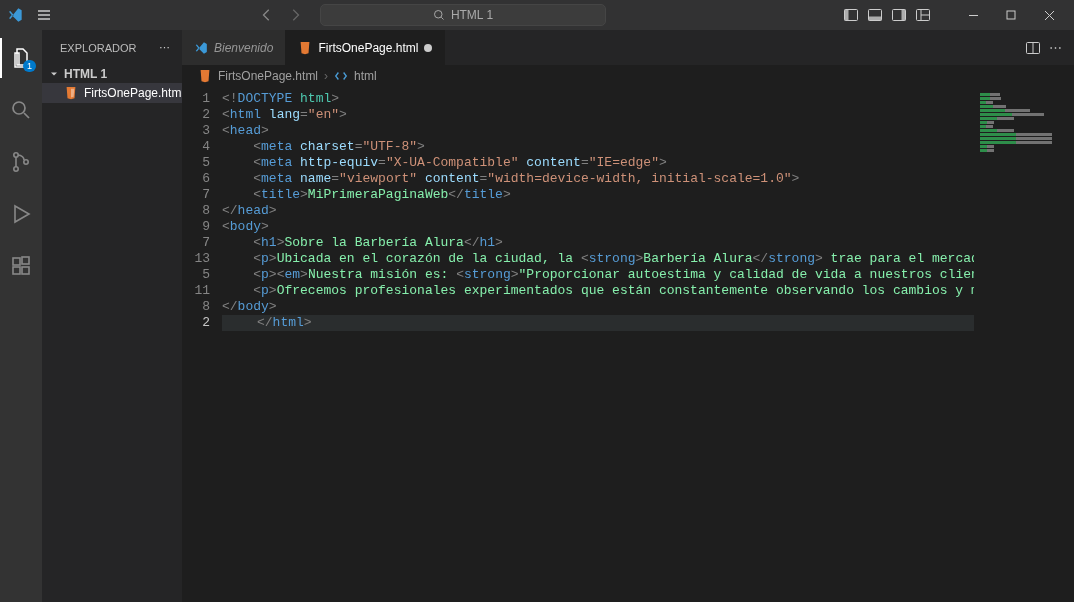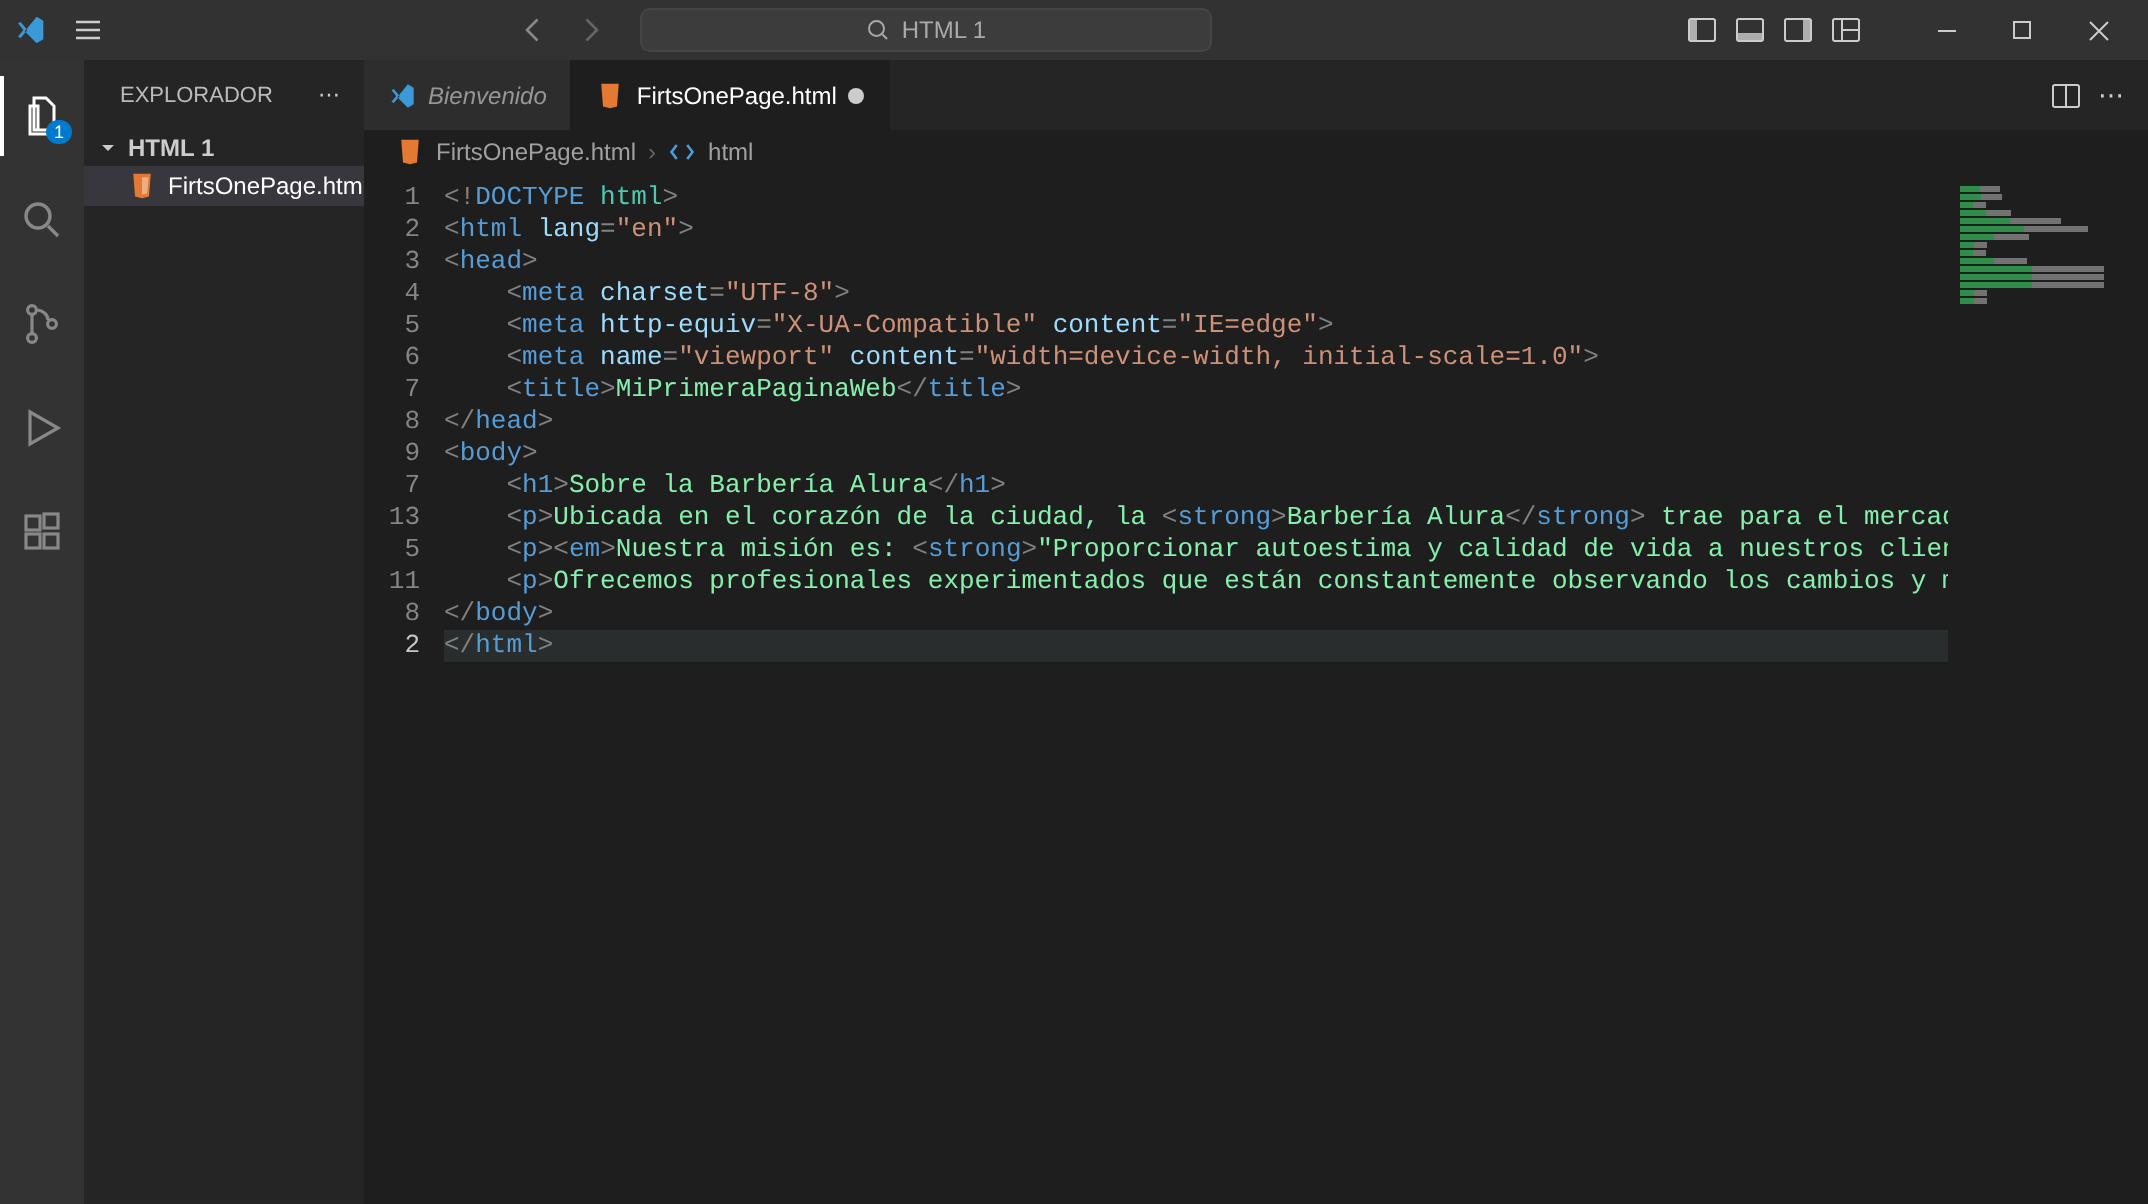--- a/index.html
+++ b/index.html
@@ -80,21 +80,21 @@
   .tab .dirty-dot { width:8px; height:8px; border-radius:50%; background:#cccccc; }
   .tabs-right { margin-left:auto; display:flex; align-items:center; gap:8px; padding:0 12px; color:#cccccc; }
   .breadcrumb { height:22px; display:flex; align-items:center; gap:6px; padding:0 16px; font-size:12px; color:#a0a0a0; background:#1e1e1e; }
   .breadcrumb .sep { color:#666; }
   .editor-body { flex:1; display:flex; position:relative; font-family: Consolas, "Courier New", monospace; font-size:13px; line-height:16px; overflow:hidden; }
   .gutter { width:40px; text-align:right; padding:4px 12px 0 0; color:#858585; user-select:none; }
   .gutter .ln { height:16px; }
   .gutter .ln.current { color:#c6c6c6; }
   .code { flex:1; padding:4px 0 0 0; white-space:pre; color:#d4d4d4; overflow:hidden; position:relative;}
   .code .line { height:16px; }
-  .code .line.current { background:#2a2d2e; }
+  .code .line.current { background:#2a2d2e;padding-left:35px; }
   .t-delim { color:#808080; }
   .t-tag { color:#569cd6; }
   .t-attr { color:#9cdcfe; }
   .t-str { color:#ce9178; }
   .t-doctype { color:#569cd6; }
   .t-doctype-kw { color:#4ec9b0;}
   .c-plain { color:#86efac; }
   .minimap { position:absolute; right:0; top:0; width:100px; height:100%; background:#1e1e1e; }
   .minimap-content { margin:6px 6px 0 6px; font-size:2px; line-height:3px; color:#3794ff; opacity:0.8; overflow:hidden;}
   .minimap-line { height:3px; background:linear-gradient(90deg,#3a5 0 40%, #888 40% 80%, transparent 80%); margin-bottom:1px;}

